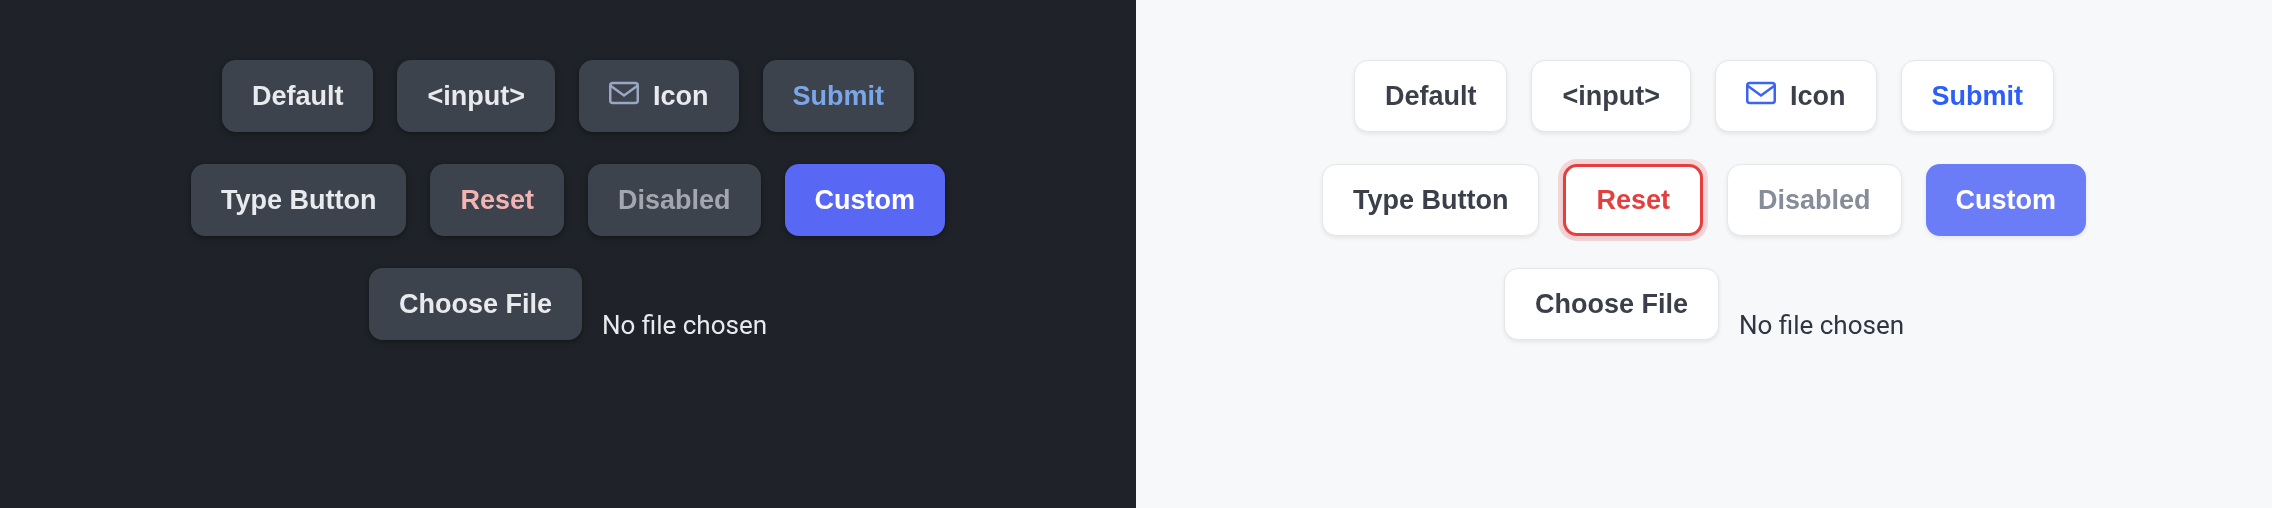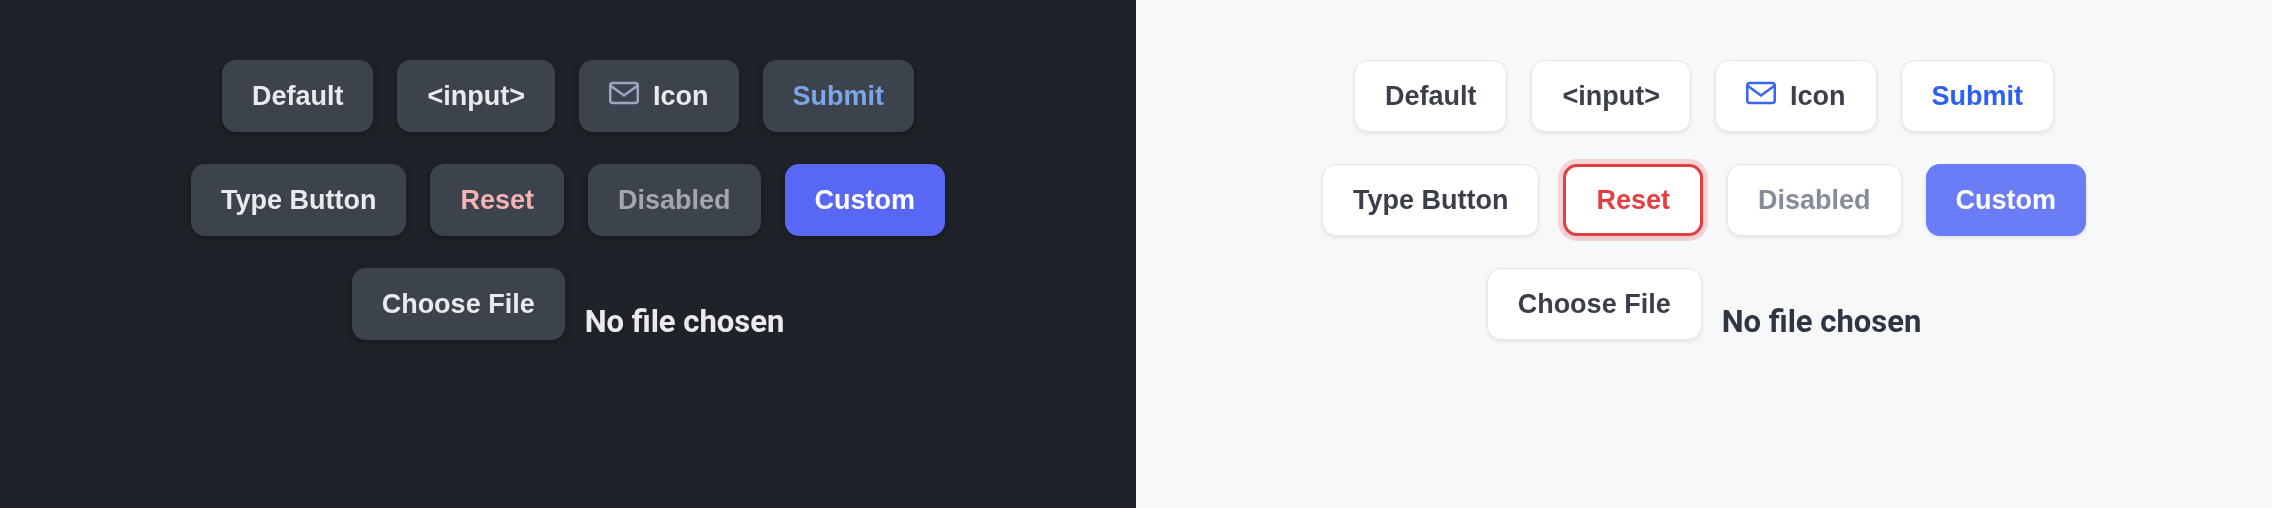--- a/index.html
+++ b/index.html
@@ -98,22 +98,22 @@
       width: 30px;
       height: 24px;
       flex-shrink: 0;
     }
     .file-row {
       display: flex;
       align-items: flex-end;
       gap: 20px;
     }
     .file-status {
-      font-size: 31px;
-      font-weight: 700;
+      font-size: 26px;
+      font-weight: 400;
     }
     .panel-dark .file-status {
       color: #e8eaed;
     }
     .panel-light .file-status {
       color: #2f3542;
     }
   </style>
 </head>
 <body>

